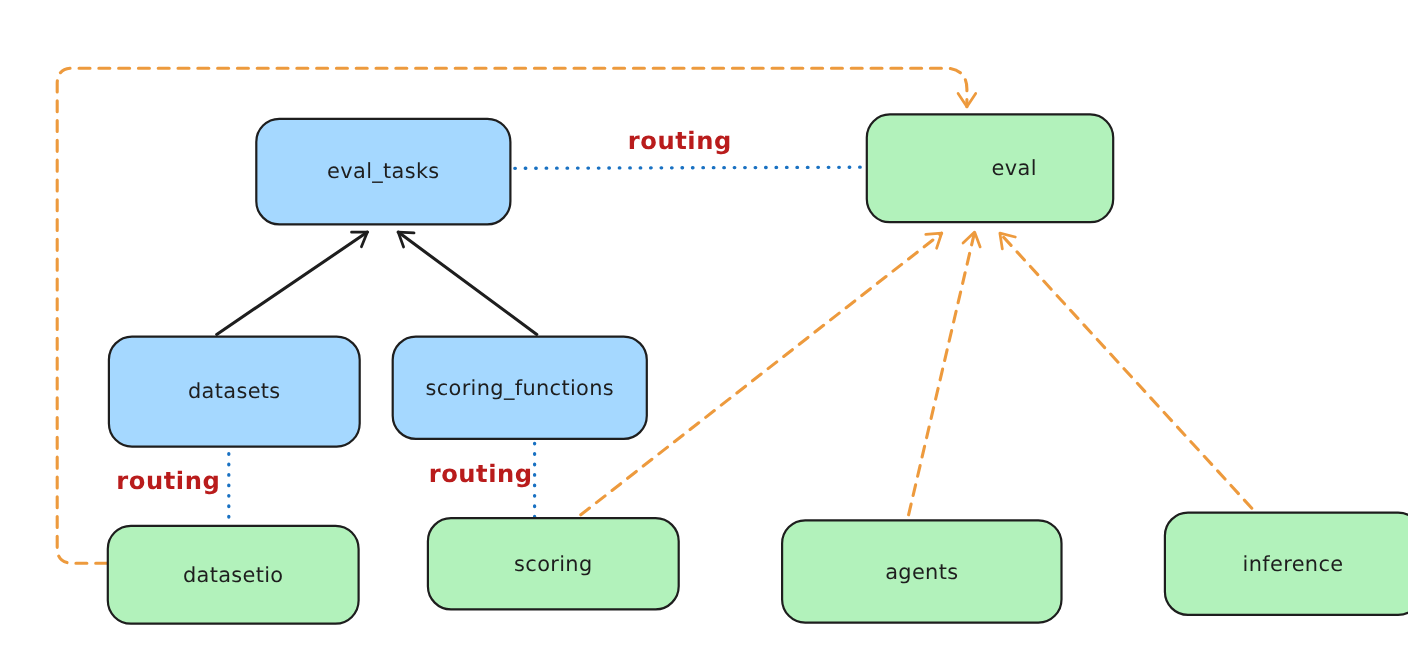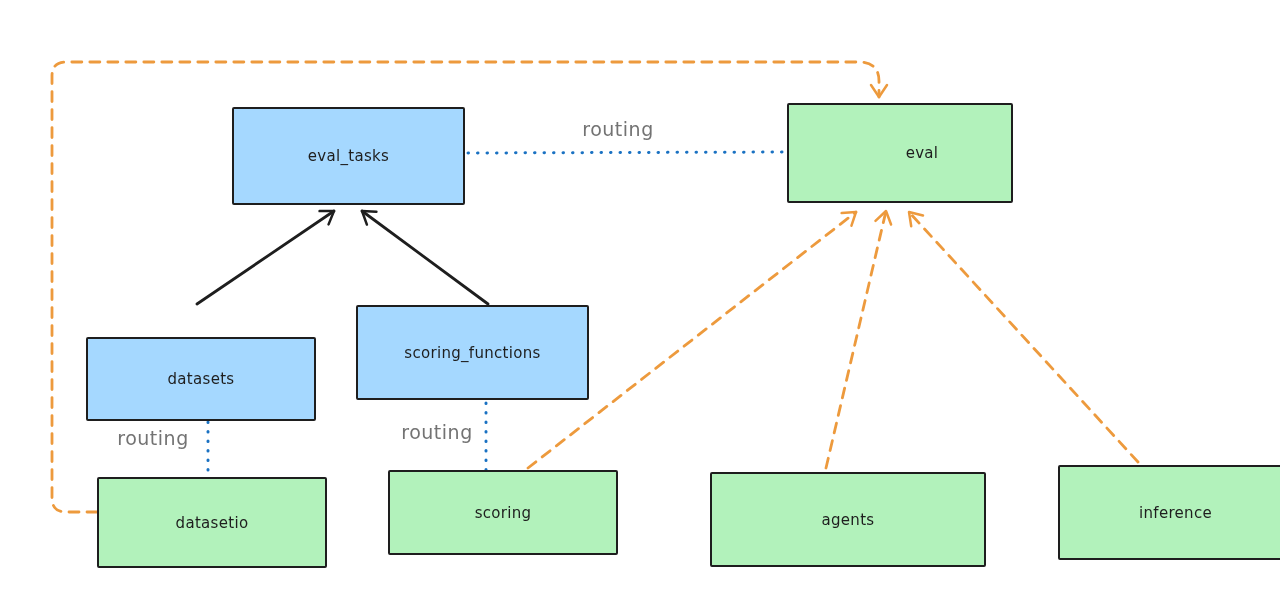--- a/index.html
+++ b/index.html
@@ -13,45 +13,45 @@
   }
   .edges {
     position: absolute;
     left: 0; top: 0;
     width: 1280px; height: 596px;
   }
   .node {
     position: absolute;
     box-sizing: border-box;
     border: 2.5px solid #1e1e1e;
-    border-radius: 2px;
+    border-radius: 22px;
     display: flex;
     align-items: center;
     justify-content: center;
     color: #1e1e1e;
-    font-size: 15px;
+    font-size: 19px;
     letter-spacing: 0.3px;
   }
   .node.blue  { background: #a5d8ff; }
   .node.green { background: #b2f2bb; }
 
   #node-eval-tasks        { left: 232px;  top: 107px; width: 233px; height: 98px;  }
   #node-eval              { left: 787px;  top: 103px; width: 226px; height: 100px; padding-left: 44px; }
-  #node-datasets          { left: 86px;   top: 305px; width: 230px; height: 84px; margin-top: 32px;  }
+  #node-datasets          { left: 98px;   top: 305px; width: 230px; height: 102px;  }
   #node-scoring-functions { left: 356px;  top: 305px; width: 233px; height: 95px;  }
   #node-datasetio         { left: 97px;   top: 477px; width: 230px; height: 91px;  }
   #node-scoring           { left: 388px;  top: 470px; width: 230px; height: 85px;  }
-  #node-agents            { left: 710px;  top: 472px; width: 276px; height: 95px;  }
+  #node-agents            { left: 710px;  top: 472px; width: 256px; height: 95px;  }
   #node-inference         { left: 1058px; top: 465px; width: 235px; height: 95px;  }
 
   .routing-label {
     position: absolute;
-    color: #737373;
-    font-weight: 400;
-    font-size: 19px;
+    color: #b91c1c;
+    font-weight: 700;
+    font-size: 22px;
     letter-spacing: 0.5px;
     transform: translate(-50%, -50%);
     white-space: nowrap;
   }
   #routing-label-eval     { left: 618px; top: 129px; }
   #routing-label-datasets { left: 153px; top: 438px; }
   #routing-label-scoring  { left: 437px; top: 432px; }
 </style>
 </head>
 <body>

